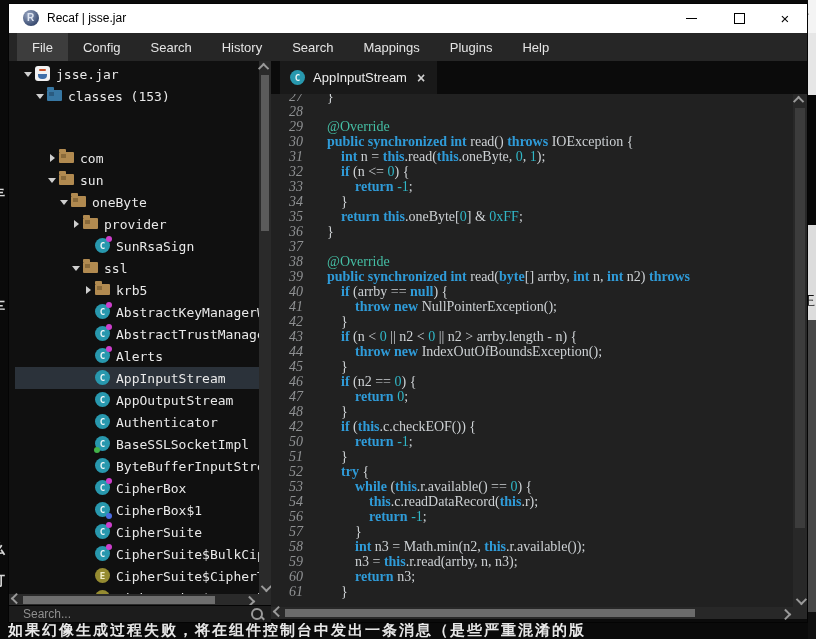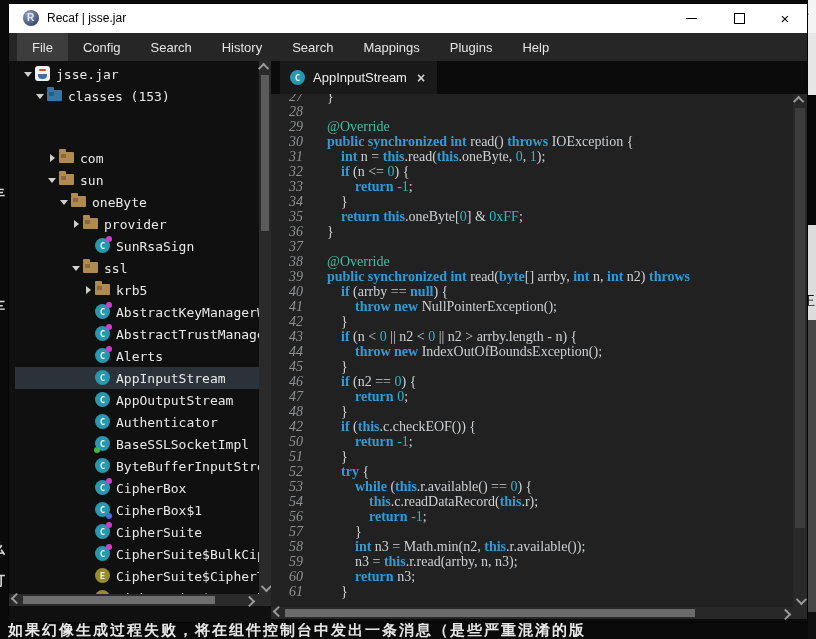--- a/index.html
+++ b/index.html
@@ -367,20 +367,24 @@
             </div>
         </div>
         <div class="tree-hscroll">
           <div class="sb-btn" style="left:0;top:0;width:12px;height:12px;">
               <div class="chev chev-left"></div>
             </div>
           <div class="thumb"></div>
           <div class="sb-btn" style="right:14px;top:0;width:12px;height:12px;">
               <div class="chev chev-right"></div>
             </div>
+        </div>
+        <div class="searchbox">
+          <input type="text" placeholder="Search..." style="">
+          <div class="mag"></div>
         </div>
       </div>
 
       <div class="codepanel">
         <div class="tabbar">
           <div class="tab">
             <span class="ticon">
                 <span class="icon-round icon-class">C</span>
               </span>
             <span class="tab-label">AppInputStream</span>

